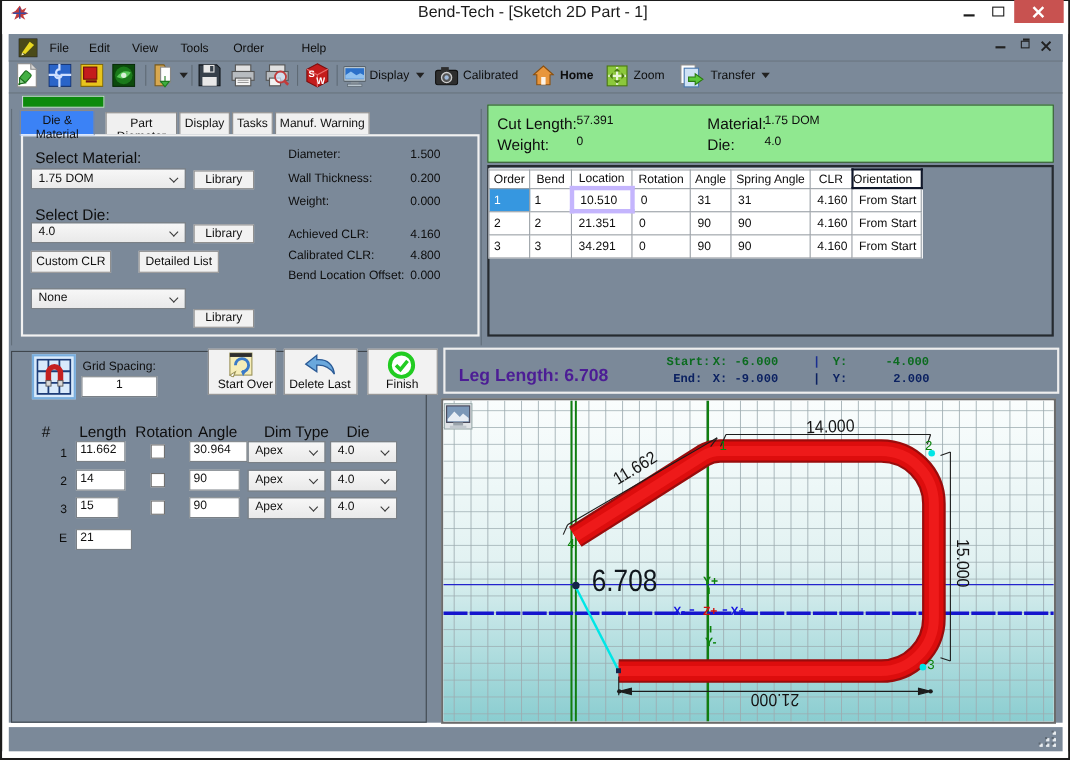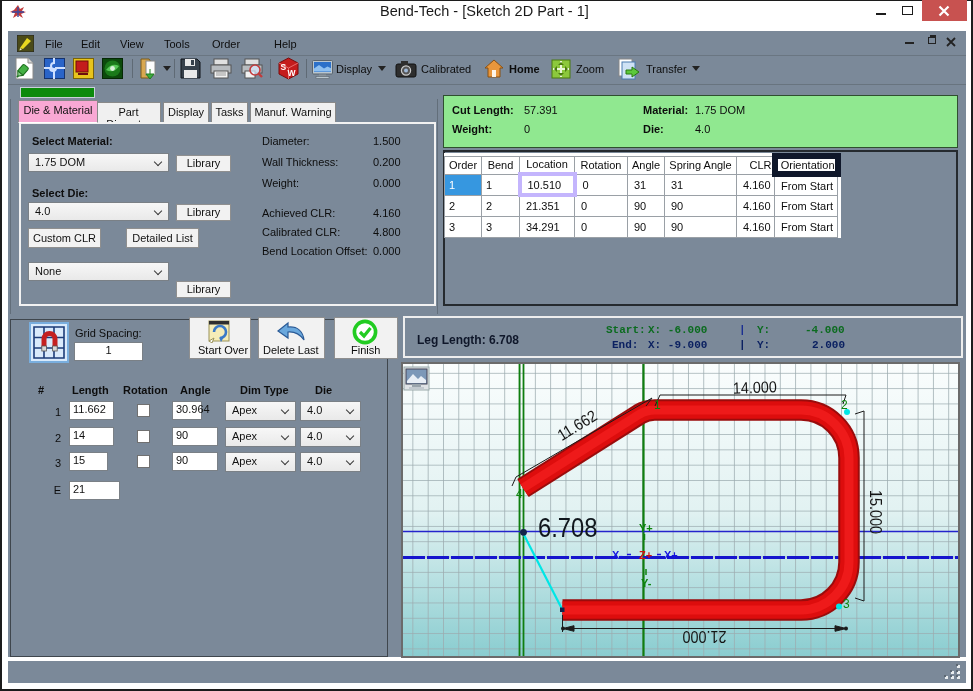--- a/index.html
+++ b/index.html
@@ -7,21 +7,21 @@
 body { font-family:"Liberation Sans", sans-serif; font-size:11px; color:#111; background:#fff; position:relative; }
 .abs { position:absolute; }
 .slate { background:#7b8999; }
 .b { font-weight:bold; }
 .btn { background:#f2f2f2; border:1px solid #8f8f8f; text-align:center; font-size:11px; color:#111; }
 .combo { background:linear-gradient(#f7f7f7,#e9e9e9); border:1px solid #7a8086; font-size:11px; color:#111; }
 .combo .cv { position:absolute; left:6px; top:2px; }
 .combo .ch { position:absolute; right:7px; top:5px; width:6px; height:6px; border-right:1.7px solid #3a3a3a; border-bottom:1.7px solid #3a3a3a; transform:rotate(45deg); }
 .tab { position:absolute; background:#f0f0f0; border:1px solid #898989; border-bottom:none; text-align:center; font-size:11px; padding-top:3px; }
 .inp { position:absolute; background:#fff; border:1px solid #7a8086; font-size:11px; padding:1px 3px; }
-.hdr { position:absolute; font-weight:bold; font-size:11px; color:#0d0d0d; }
+.hdr { position:absolute; font-weight:normal; font-size:14px; color:#0d0d0d; }
 .lbl { position:absolute; font-size:11px; color:#0d0d0d; }
 .chk { position:absolute; width:13px; height:13px; background:#fff; border:1px solid #707070; }
 </style>
 </head>
 <body>
 
 <div class="abs" style="left:0;top:0;width:973px;height:1px;background:#1c1c1c"></div>
 <div class="abs" style="left:0;top:0;width:2px;height:691px;background:#1c1c1c"></div>
 <div class="abs" style="left:971px;top:0;width:2px;height:691px;background:#1c1c1c"></div>
 <div class="abs" style="left:0;top:689px;width:973px;height:2px;background:#1c1c1c"></div>
@@ -157,21 +157,21 @@
 <rect x="4" y="4" width="13" height="17" fill="#cfe2f5" stroke="#4a7ab0"></rect>
 <path d="M8 12 h6 v-3 l7 5 l-7 5 v-3 h-6 Z" fill="#5cc83c" stroke="#2a7a10"></path>
 </svg>
 <div class="lbl" style="left:646px;top:63px">Transfer</div>
 <svg class="abs" style="left:692px;top:66px" width="8" height="5" viewBox="0 0 8 5">
     <path d="M0 0 h8 l-4 5 Z" fill="#222"></path>
   </svg>
 <div class="abs" style="left:8px;top:84px;width:958px;height:1px;background:#68747f"></div>
 
 <div class="abs" style="left:20px;top:87px;width:75px;height:11px;background:#0c8a0c;border:1px solid #c9d1d8"></div>
-<div class="tab" style="left:18px;top:100px;width:80px;height:23px;background:#f9a8d4;border-bottom:1px solid #fff;z-index:3">Die &amp; Material</div>
+<div class="tab" style="left:18px;top:100px;width:68px;height:23px;background:#3b82f6;border-bottom:1px solid #fff;z-index:3">Die &amp; Material</div>
 <div class="tab" style="left:96px;top:102px;width:65px;height:20px">Part Diameter</div>
 <div class="tab" style="left:163px;top:102px;width:46px;height:20px">Display</div>
 <div class="tab" style="left:211px;top:102px;width:37px;height:20px">Tasks</div>
 <div class="tab" style="left:250px;top:102px;width:86px;height:20px">Manuf. Warning</div>
 <div class="abs" style="left:10px;top:99px;width:1px;height:215px;background:#626e7a"></div>
 <div class="abs" style="left:437px;top:99px;width:1px;height:215px;background:#626e7a"></div>
 <div class="abs slate" style="left:19px;top:122px;width:417px;height:184px;border:2px solid #f2f2f2;border-top:2px solid #f2f2f2;z-index:2"></div>
 <div class="hdr" style="left:32px;top:135px;z-index:4">Select Material:</div>
 <div class="combo abs" style="left:28px;top:153px;width:141px;height:19px;z-index:4">
     <span class="cv">1.75 DOM</span>
@@ -217,22 +217,22 @@
 <div class="abs slate" style="left:443px;top:150px;width:515px;height:156px;border:2px solid #252a2f"></div>
 <table class="abs" style="left:444px;top:153px;border-collapse:collapse;background:#fff;font-size:11px;color:#0d0d0d">
 <tbody>
       <tr style="height:17px">
 <td style="border:1px solid #9aa0a6;width:37px;text-align:center">Order</td>
 <td style="border:1px solid #9aa0a6;width:38px;text-align:center">Bend</td>
 <td style="border:1px solid #9aa0a6;width:55px;text-align:center">Location</td>
 <td style="border:1px solid #9aa0a6;width:53px;text-align:center">Rotation</td>
 <td style="border:1px solid #9aa0a6;width:37px;text-align:center">Angle</td>
 <td style="border:1px solid #9aa0a6;width:72px;text-align:center">Spring Angle</td>
-<td style="border:1px solid #9aa0a6;width:38px;text-align:right">CLR</td>
-<td style="border:6px solid #0f172a;width:63px;text-align:right">Orientation</td>
+<td style="border:1px solid #9aa0a6;width:38px;text-align:center">CLR</td>
+<td style="border:2px solid #0f172a;width:63px;text-align:left">Orientation</td>
 </tr>
 <tr style="height:21px">
 <td style="border:1px solid #9aa0a6;background:#3697e0;color:#fff;padding-left:4px">1</td>
 <td style="border:1px solid #9aa0a6;padding-left:4px">1</td>
 <td style="border:4px solid #c4b5fd;padding-left:6px">10.510</td>
 <td style="border:1px solid #9aa0a6;padding-left:6px">0</td>
 <td style="border:1px solid #9aa0a6;padding-left:6px">31</td>
 <td style="border:1px solid #9aa0a6;padding-left:6px">31</td>
 <td style="border:1px solid #9aa0a6;padding-left:6px">4.160</td>
 <td style="border:1px solid #9aa0a6;padding-left:6px">From Start</td>
@@ -292,21 +292,21 @@
 <div class="lbl" style="left:351px;top:344px">Finish</div>
 <div class="hdr" style="left:38px;top:384px">#</div>
 <div class="hdr" style="left:72px;top:384px">Length</div>
 <div class="hdr" style="left:123px;top:384px">Rotation</div>
 <div class="hdr" style="left:180px;top:384px">Angle</div>
 <div class="hdr" style="left:240px;top:384px">Dim Type</div>
 <div class="hdr" style="left:315px;top:384px">Die</div>
 <div class="lbl" style="left:50px;top:406px;width:11px;text-align:right">1</div>
 <div class="inp" style="left:69px;top:401px;width:45px;height:19px">11.662</div>
 <div class="chk" style="left:137px;top:404px"></div>
-<div class="inp" style="left:172px;top:401px;width:30px;height:19px">30.964</div>
+<div class="inp" style="left:172px;top:401px;width:53px;height:19px">30.964</div>
 <div class="combo abs" style="left:225px;top:401px;width:71px;height:20px">
     <span class="cv">Apex</span>
     <span class="ch"></span>
   </div>
 <div class="combo abs" style="left:300px;top:401px;width:61px;height:20px">
     <span class="cv">4.0</span>
     <span class="ch"></span>
   </div>
 <div class="lbl" style="left:50px;top:432px;width:11px;text-align:right">2</div>
 <div class="inp" style="left:69px;top:427px;width:45px;height:19px">14</div>
@@ -329,21 +329,21 @@
     <span class="ch"></span>
   </div>
 <div class="combo abs" style="left:300px;top:452px;width:61px;height:20px">
     <span class="cv">4.0</span>
     <span class="ch"></span>
   </div>
 <div class="lbl" style="left:50px;top:484px;width:11px;text-align:right">E</div>
 <div class="inp" style="left:69px;top:481px;width:51px;height:19px">21</div>
 
 <div class="abs slate" style="left:403px;top:316px;width:560px;height:42px;border:2px solid #eeeeee"></div>
-<div class="abs b" style="left:417px;top:333px;font-size:12px;color:#0f172a">Leg Length: 6.708</div>
+<div class="abs b" style="left:417px;top:333px;font-size:16px;color:#4c1d95">Leg Length: 6.708</div>
 <div class="abs b" style="top:324px;left:0;width:973px;height:12px;font-family:'Liberation Mono',monospace;font-size:11px;color:#0b6b1f">
 <span class="abs" style="left:606px">Start:</span>
     <span class="abs" style="left:648px">X: -6.000</span>
     <span class="abs" style="left:739px;color:#1b2f91">|</span>
     <span class="abs" style="left:757px">Y:</span>
     <span class="abs" style="left:805px">-4.000</span>
   </div>
 <div class="abs b" style="top:339px;left:0;width:973px;height:12px;font-family:'Liberation Mono',monospace;font-size:11px;color:#0b2161">
 <span class="abs" style="left:612px">End:</span>
     <span class="abs" style="left:648px">X: -9.000</span>

